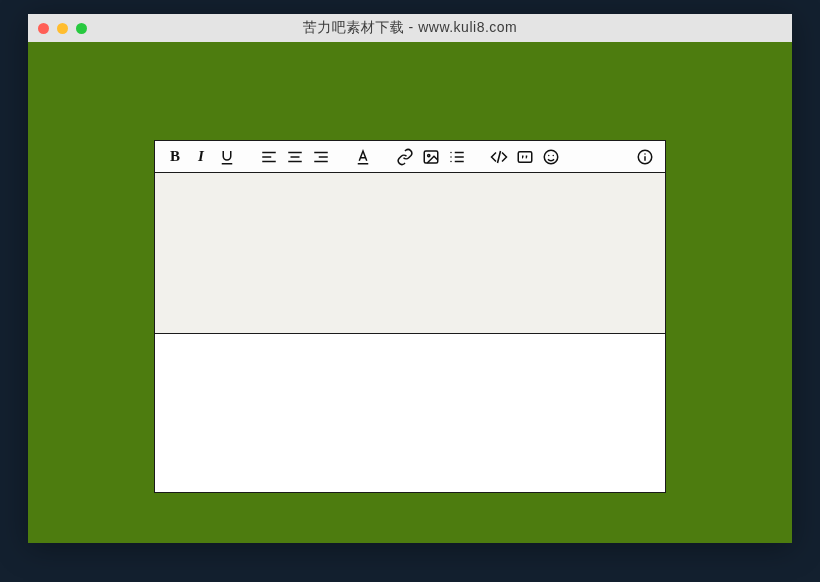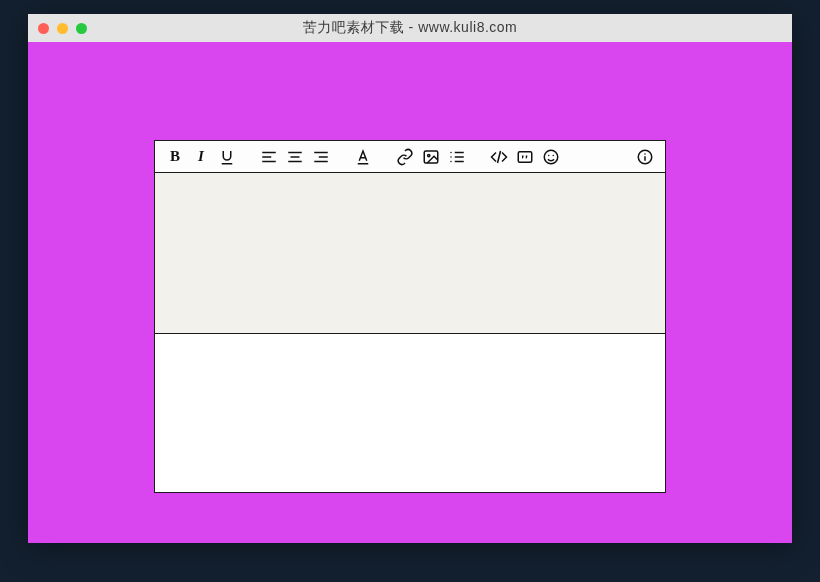--- a/index.html
+++ b/index.html
@@ -9,21 +9,21 @@
   height: 582px;
   font-family: -apple-system, "Helvetica Neue", Arial, sans-serif;
   overflow: hidden;
 }
 .window {
   position: absolute;
   top: 14px;
   left: 28px;
   width: 764px;
   height: 529px;
-  background: #d946ef;
+  background: #4d7c0f;
   box-shadow: 0 4px 30px rgba(0,0,0,0.35);
 }
 .titlebar {
   height: 28px;
   background: #e4e4e4;
   display: flex;
   align-items: center;
   padding: 0 10px;
   position: relative;
 }

